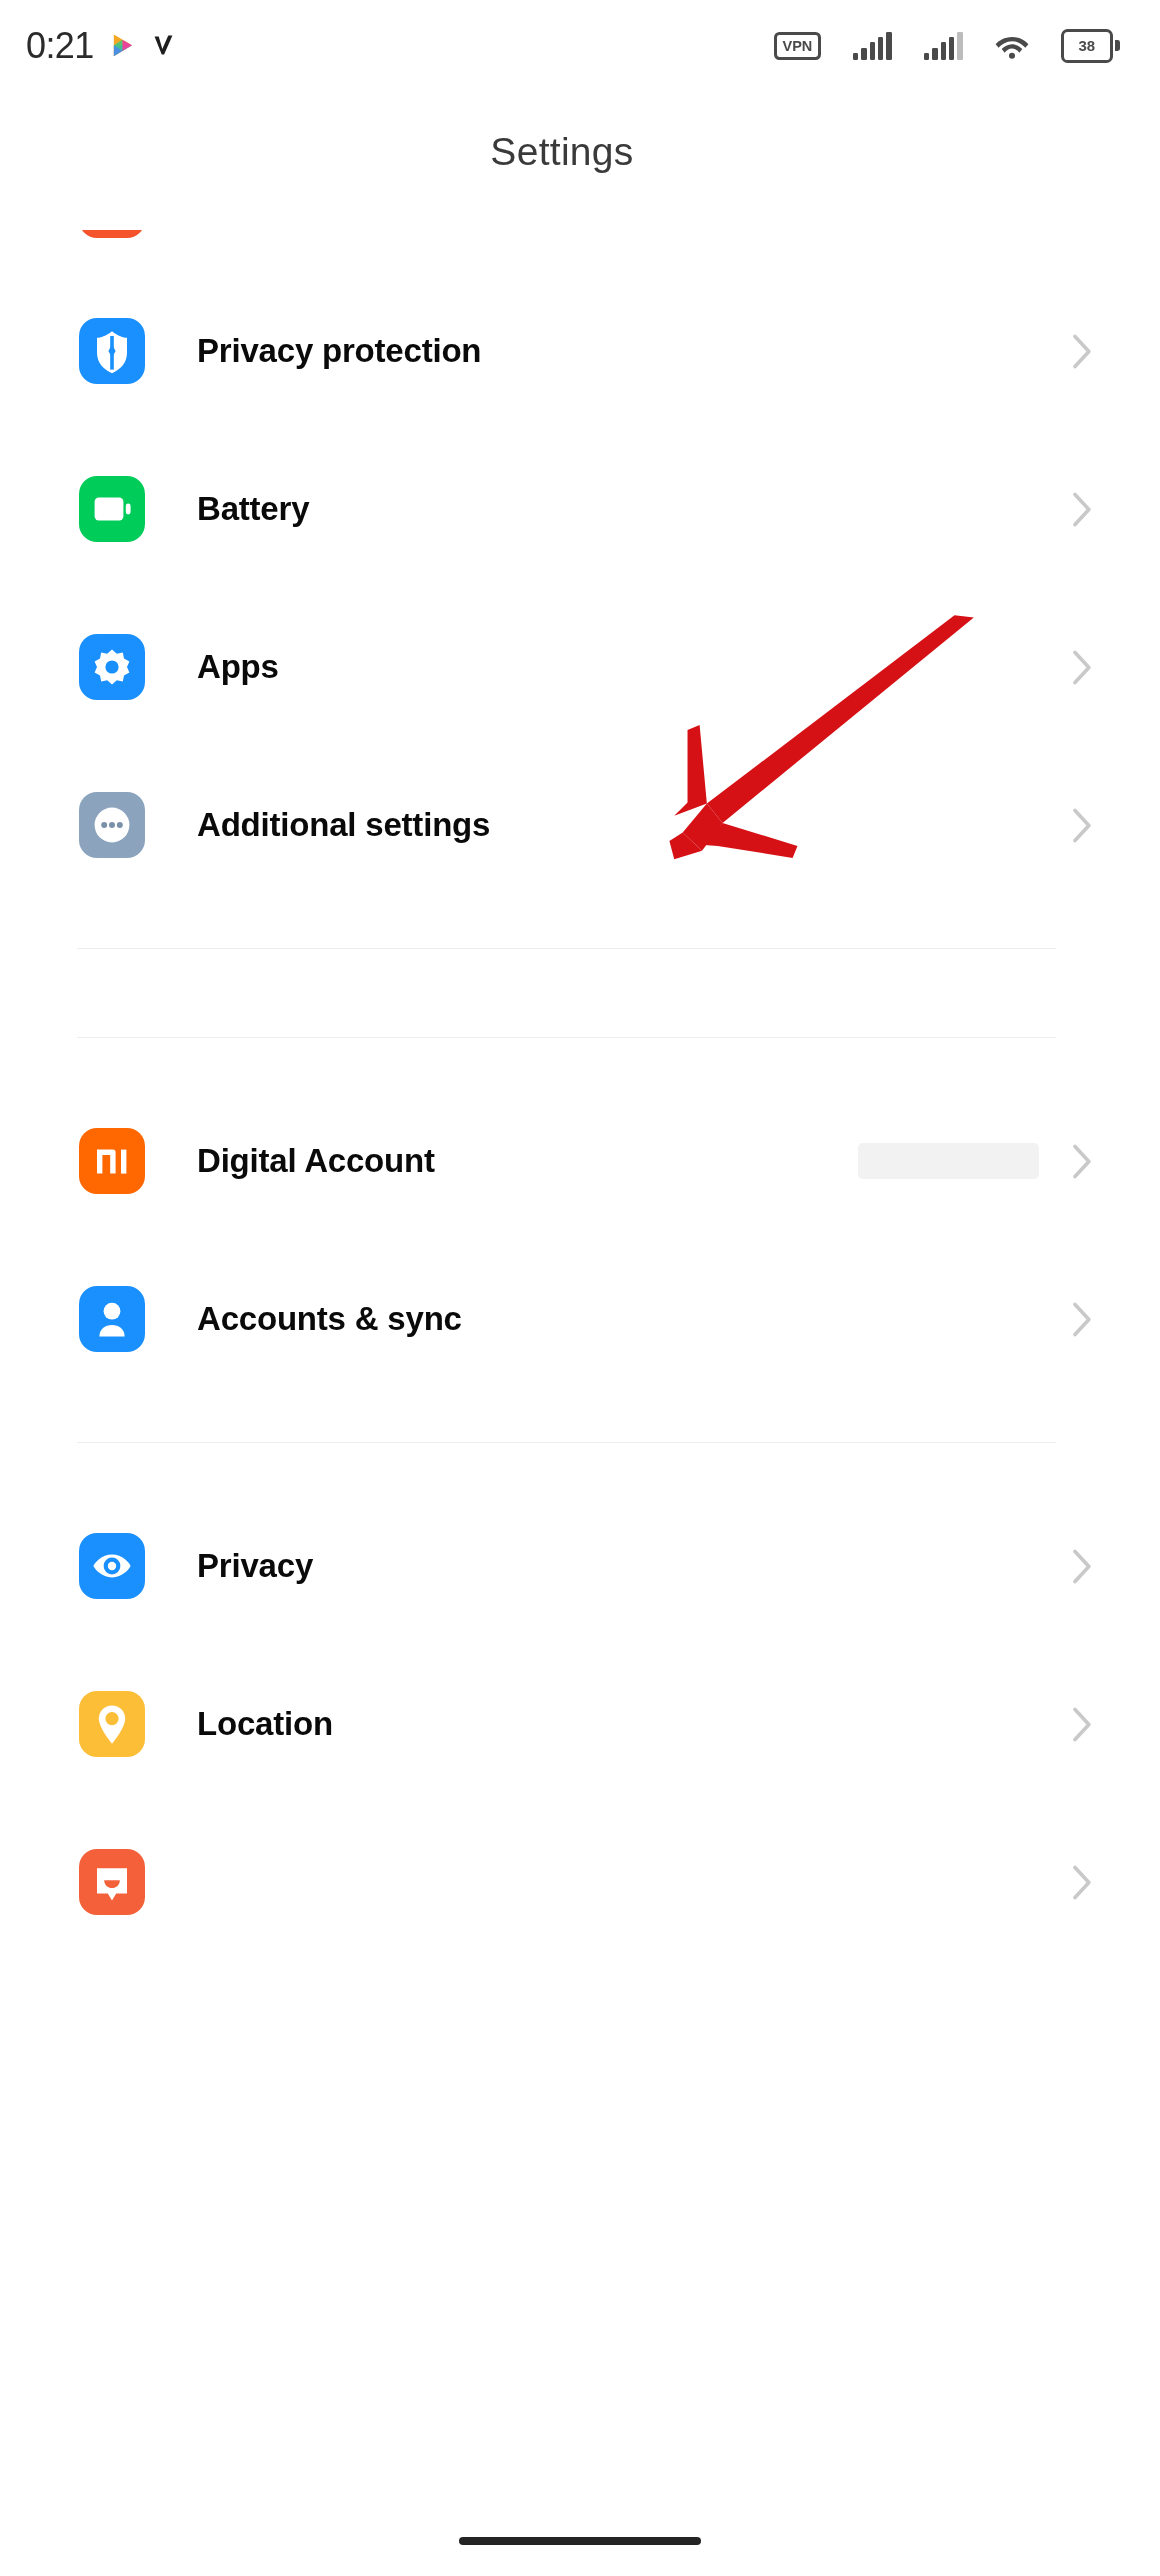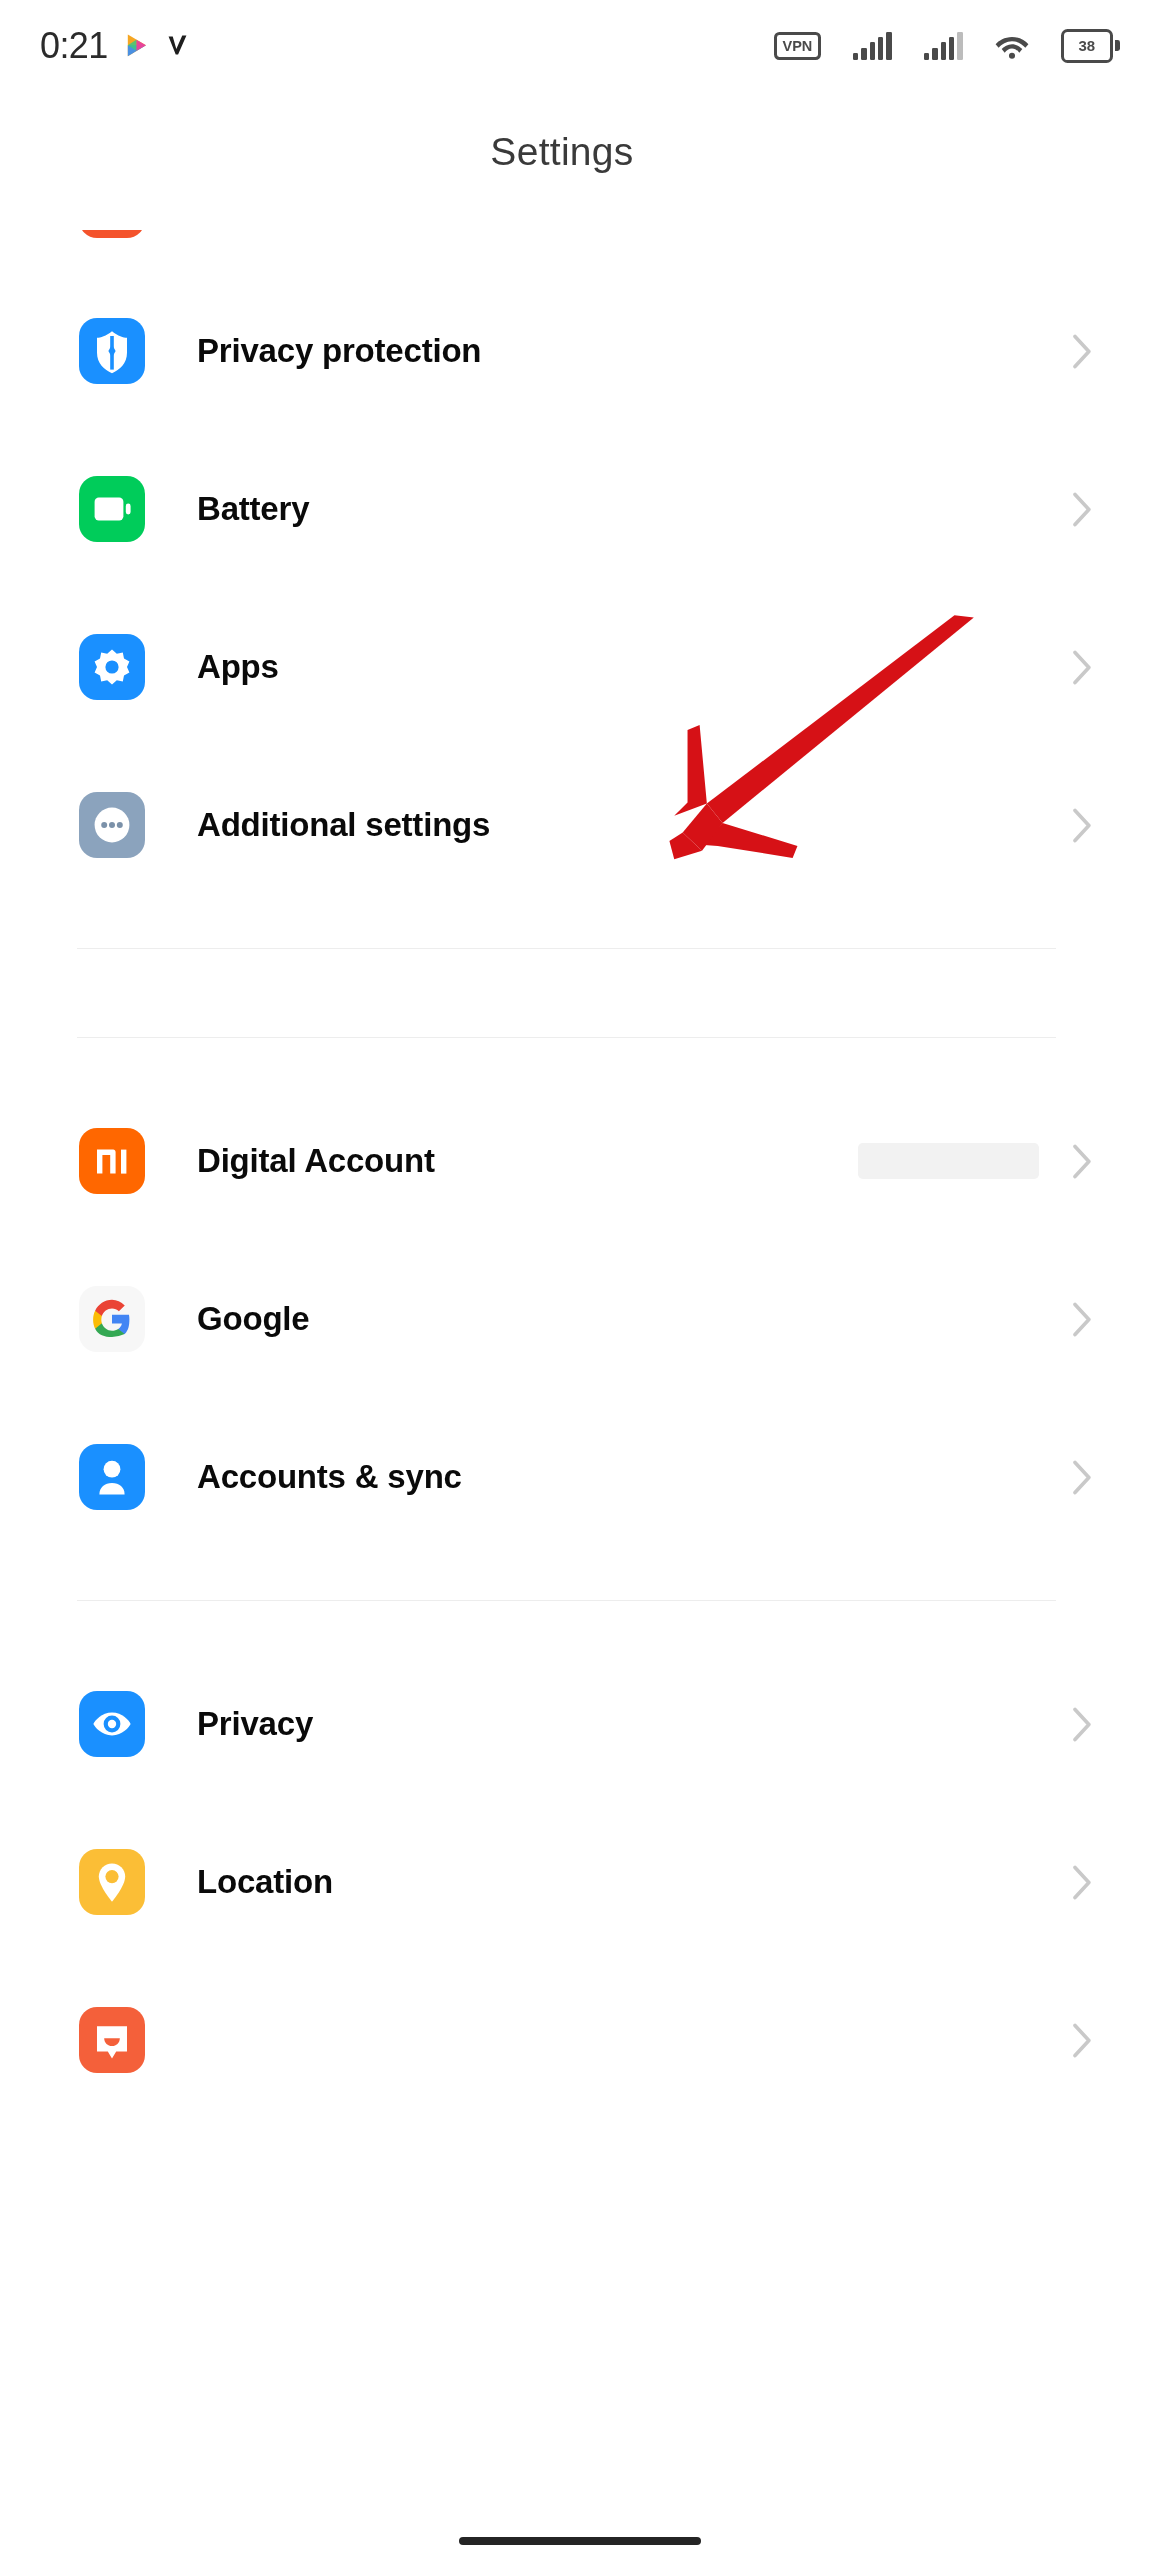--- a/index.html
+++ b/index.html
@@ -11,21 +11,21 @@
     color:#0d0d0d;
     position:relative;
     overflow:hidden;
     -webkit-font-smoothing:antialiased;
   }
 
   
   .statusbar {
     position:absolute; top:0; left:0; width:1160px; height:91px;
     display:flex; align-items:center; justify-content:space-between;
-    padding:0 40px 0 40px;
+    padding:0 40px 0 26px;
   }
   .sb-left { display:flex; align-items:center; gap:15.7px; }
   .sb-clock {
     font-size:36px; font-weight:500; color:#2b2b2b; letter-spacing:-0.6px;
     line-height:1;
   }
   .sb-right { display:flex; align-items:center; gap:32px; }
 
   .icon-play { width:26.6px; height:26.6px; position:relative; }
   .icon-play svg { display:block; width:26.6px; height:26.6px; }
@@ -273,37 +273,20 @@
     <div class="row-label">Digital Account</div>
     <div class="row-spacer"></div>
     <div class="row-value-redacted"></div>
     <div class="chev">
       <svg viewBox="0 0 34 58">
           <path d="M5 4 L28 29 L5 54" fill="none" stroke="#c9c9c9" stroke-width="6" stroke-linecap="round" stroke-linejoin="round"></path>
         </svg>
     </div>
   </div>
 
-  <div class="row">
-    <div class="row-icon" style="background:#f7f7f7">
-      <svg width="66" height="66" viewBox="0 0 110 110">
-        <path d="M84 55.6 C84 52.9 83.8 50.4 83.3 48 L55 48 L55 62.3 L71.5 62.3 C70.8 66.1 68.6 69.3 65.3 71.5 L65.3 80.2 L76.1 80.2 C82.4 74.4 84 65.9 84 55.6 Z" fill="#4285f4"></path>
-        <path d="M55 85 C63.1 85 69.9 82.3 76.1 80.2 L65.3 71.5 C62.5 73.4 58.9 74.5 55 74.5 C47.2 74.5 40.5 69.2 38.1 62.1 L26.9 62.1 L26.9 71.1 C32.1 81.5 42.7 85 55 85 Z" fill="#34a853"></path>
-        <path d="M38.1 62.1 C37.5 60.2 37.2 58.2 37.2 56.1 C37.2 54 37.5 52 38.1 50.1 L38.1 41.1 L26.9 41.1 C24.7 45.6 23.5 50.7 23.5 56.1 C23.5 61.5 24.7 66.6 26.9 71.1 Z" fill="#fbbc05"></path>
-        <path d="M55 37.7 C59.4 37.7 63.4 39.2 66.5 42.2 L76.3 32.4 C69.9 26.5 63.1 23 55 23 C42.7 23 32.1 30.5 26.9 41.1 L38.1 50.1 C40.5 43 47.2 37.7 55 37.7 Z" fill="#ea4335"></path>
-      </svg>
-    </div>
-    <div class="row-label">Google</div>
-    <div class="row-spacer"></div>
-    <div class="chev">
-      <svg viewBox="0 0 34 58">
-          <path d="M5 4 L28 29 L5 54" fill="none" stroke="#c9c9c9" stroke-width="6" stroke-linecap="round" stroke-linejoin="round"></path>
-        </svg>
-    </div>
-  </div>
 
   <div class="row">
     <div class="row-icon" style="background:#1a90ff">
       <svg width="66" height="66" viewBox="0 0 110 110">
         <circle cx="55" cy="42" r="14" fill="#ffffff"></circle>
         <path d="M34 84 C34 72 43 65 55 65 C67 65 76 72 76 84 Z" fill="#ffffff"></path>
       </svg>
     </div>
     <div class="row-label">Accounts &amp; sync</div>
     <div class="row-spacer"></div>

